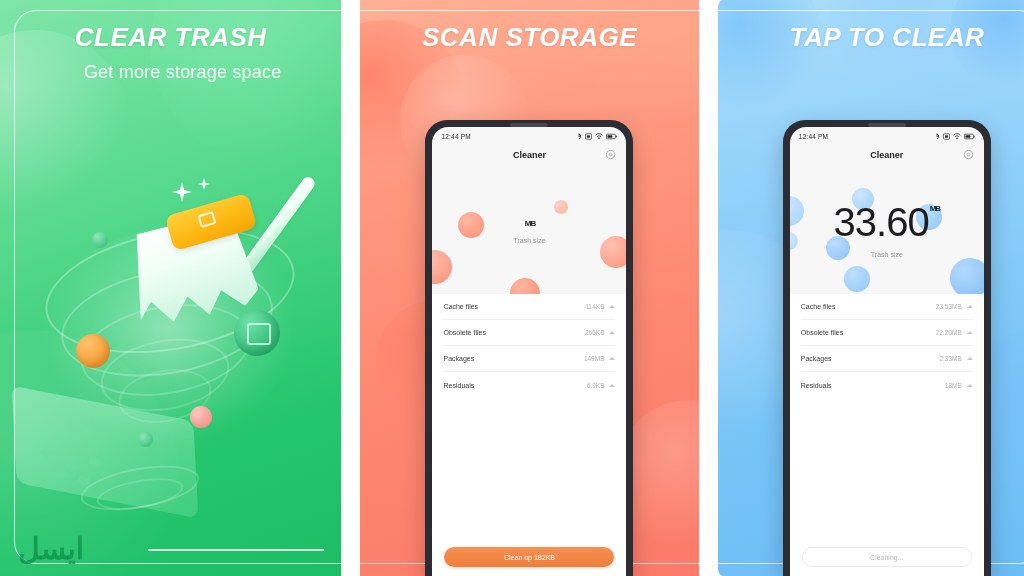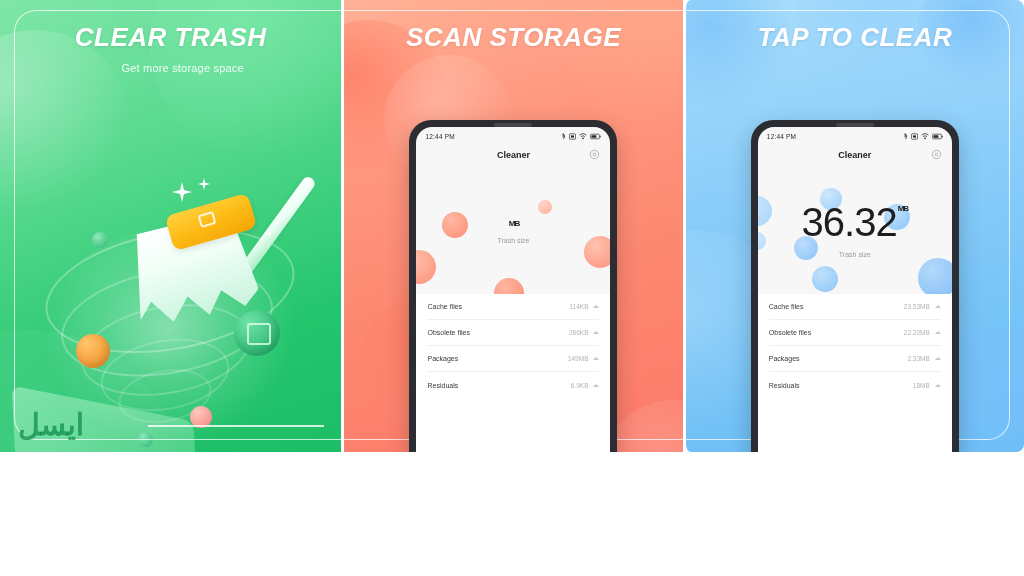--- a/index.html
+++ b/index.html
@@ -12,25 +12,25 @@
   .stage {
     position: relative;
     width: 1024px; height: 576px;
     display: flex;
   }
 
   
   .panel {
     position: relative;
     width: 341.33px;
-    height: 452px;
+    height: 576px;
     overflow: hidden;
     flex: 0 0 auto;
   }
-  .panel + .panel { border-left: 3px solid #ffffff; }
+  .panel + .panel { border-left: 3px solid #ffffff; margin-left: 16px; }
 
   .p-green  { background: linear-gradient(160deg,#7fe6a8 0%, #57d98e 35%, #23c56d 75%, #1dbd66 100%); }
   .p-coral  { background: linear-gradient(165deg,#ffb196 0%, #ff977f 30%, #fd8871 60%, #fc7a69 100%); }
   .p-blue   { background: linear-gradient(170deg,#a9ddfb 0%, #8ecffa 35%, #77c4f7 70%, #6cbdf6 100%); border-radius: 8px; }
 
   
   .blob { position: absolute; border-radius: 50%; pointer-events: none; }
 
   .g-b1 { width: 190px; height: 190px; left: -60px; top: 30px;  background: radial-gradient(circle at 35% 30%, rgba(255,255,255,.30), rgba(255,255,255,0) 70%); }
   .g-b2 { width: 230px; height: 230px; left: 150px; top: -70px; background: radial-gradient(circle at 40% 40%, rgba(130,235,175,.55), rgba(130,235,175,0) 70%); }
@@ -66,21 +66,21 @@
   .title {
     font-size: 26px;
     font-weight: bold;
     font-style: italic;
     letter-spacing: .5px;
     color: #ffffff;
     text-shadow: 0 1px 3px rgba(0,0,0,.10);
   }
   .subtitle {
     margin-top: 9px;
-    font-size: 11px;
+    font-size: 18px;
     color: rgba(255,255,255,.92);
     letter-spacing: .2px;
     padding-left: 24px;
   }
 
   
   .illus { position: absolute; inset: 0; z-index: 4; }
   .vortex {
     position: absolute;
     left: 34px; top: 228px;
@@ -510,21 +510,21 @@
           <div class="hero-bubbles">
             <span class="hb" style="left:-16px;top:30px;width:30px;height:30px;background:radial-gradient(circle at 35% 30%,#cfe8fd,#a6d3fa);"></span>
             <span class="hb" style="left:62px;top:22px;width:22px;height:22px;background:radial-gradient(circle at 35% 30%,#cfe6fd,#9fd0fa);"></span>
             <span class="hb" style="left:126px;top:38px;width:26px;height:26px;background:radial-gradient(circle at 35% 30%,#bfdffc,#8dc6f8);"></span>
             <span class="hb" style="left:36px;top:70px;width:24px;height:24px;background:radial-gradient(circle at 35% 30%,#bcdcfb,#8cc4f8);"></span>
             <span class="hb" style="left:-10px;top:66px;width:18px;height:18px;background:radial-gradient(circle at 35% 30%,#d6ebfd,#b0d9fb);"></span>
             <span class="hb" style="left:54px;top:100px;width:26px;height:26px;background:radial-gradient(circle at 35% 30%,#bfe0fc,#8ec6f8);"></span>
             <span class="hb" style="left:160px;top:92px;width:40px;height:40px;background:radial-gradient(circle at 35% 30%,#b4d9fb,#80bdf6);"></span>
           </div>
           <div class="trash-num">
-            <span>36.32</span>
+            <span>33.60</span>
             <span class="trash-unit">MB</span>
           </div>
           <div class="trash-label">Trash size</div>
         </div>
 
         <div class="rows">
           <div class="row">
             <span class="row-label">Cache files</span>
             <span class="row-right">
               <span class="row-size">23.53MB</span>

